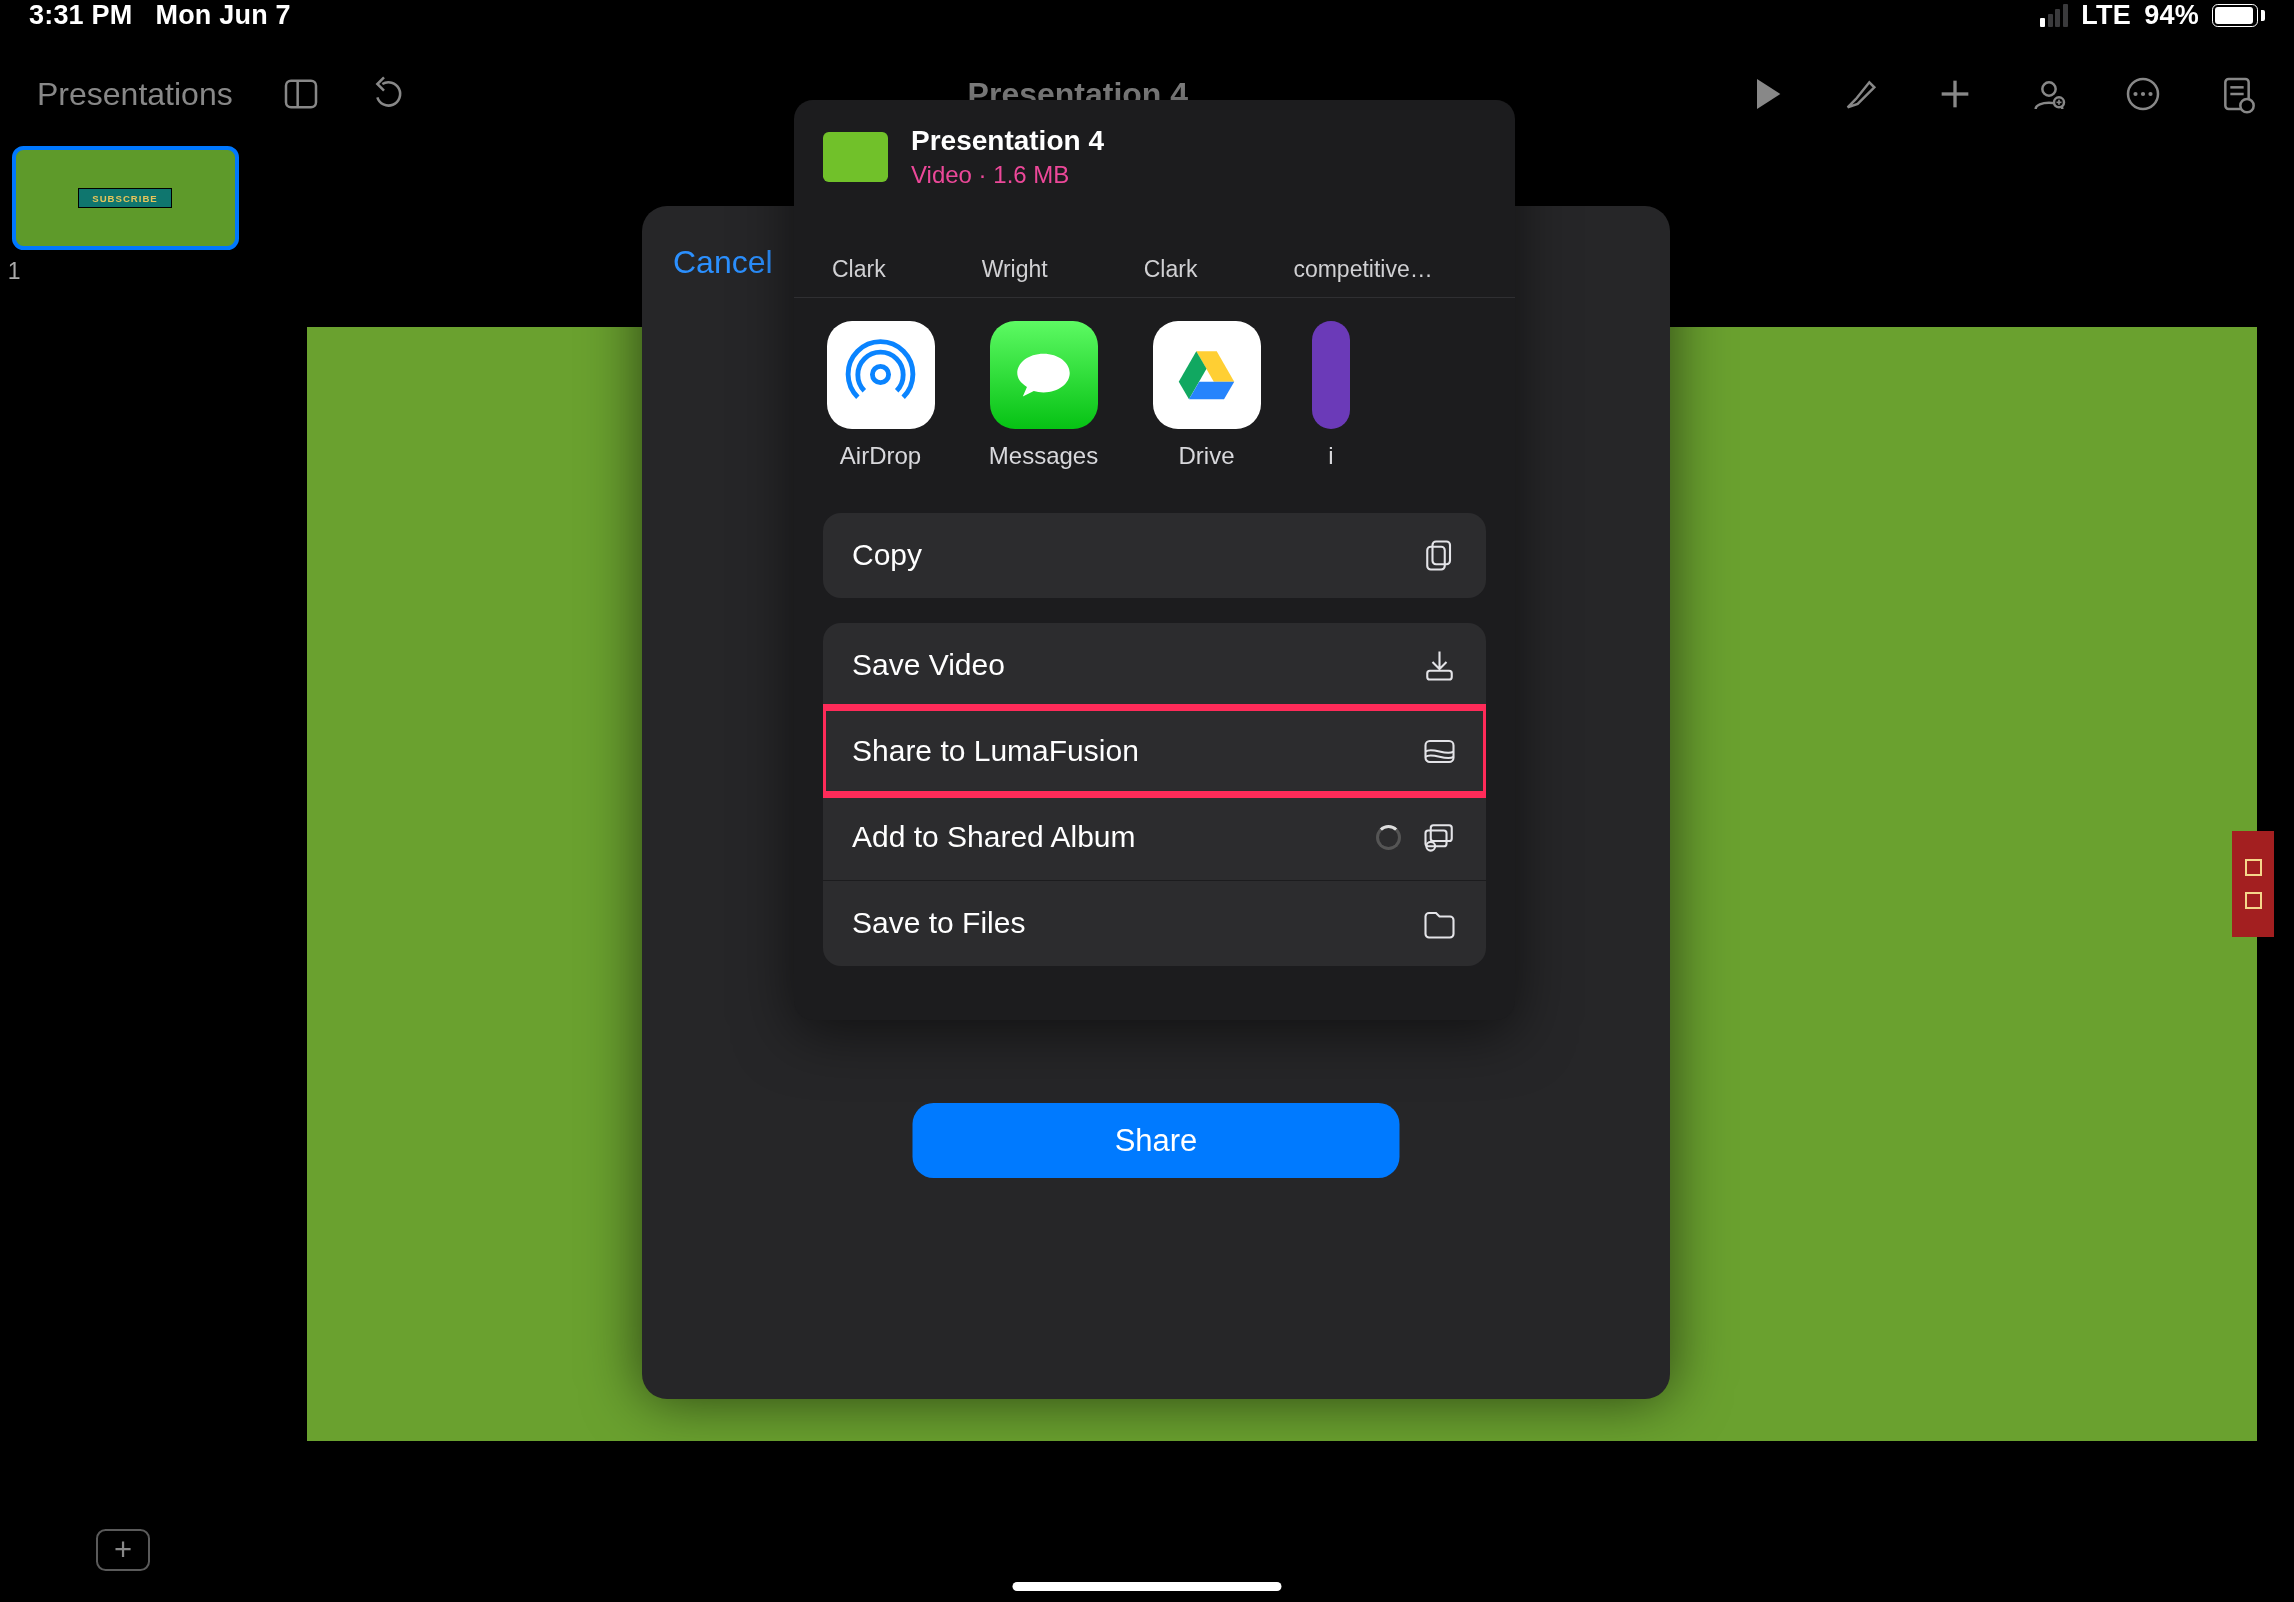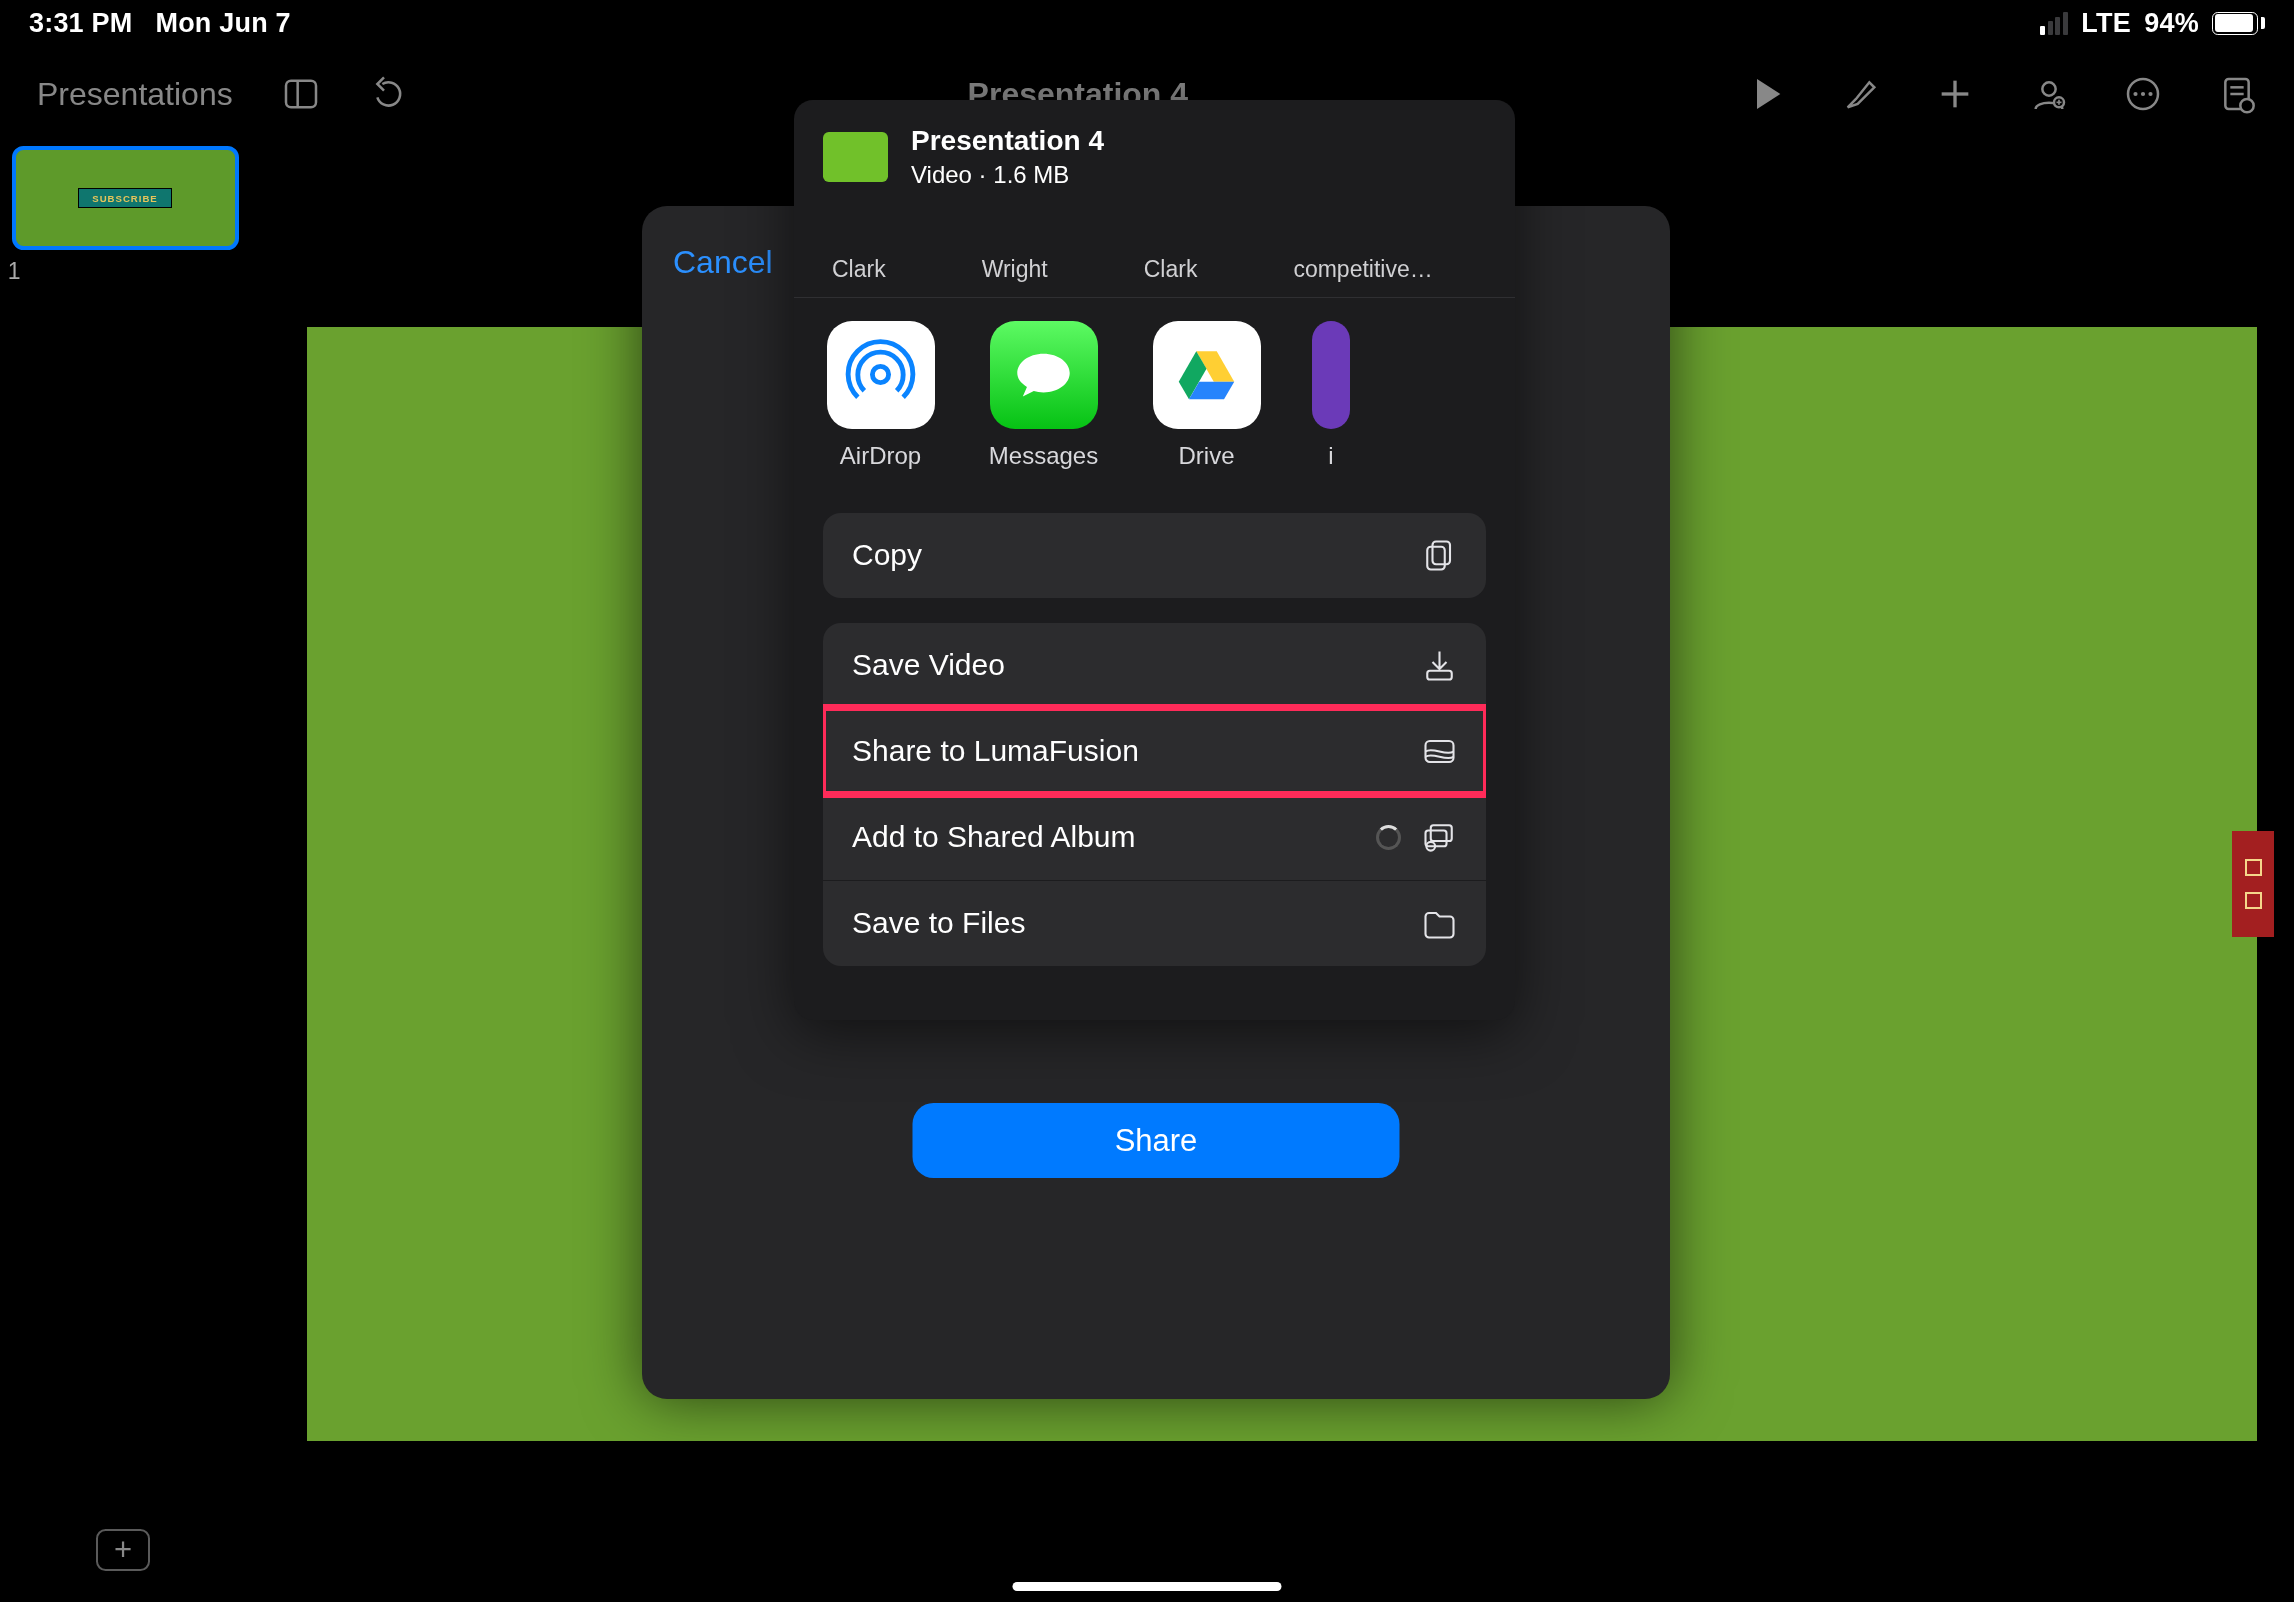--- a/index.html
+++ b/index.html
@@ -1,19 +1,19 @@
 <!DOCTYPE html>
 <html><head>
 <meta charset="utf-8">
 <style>
   * { box-sizing: border-box; margin: 0; padding: 0; }
   html, body { width: 2294px; height: 1602px; overflow: hidden; font-family: -apple-system, "SF Pro Text", "Helvetica Neue", Arial, sans-serif; background:#000; color:#fff; -webkit-font-smoothing: antialiased; }
 
   
-  .status-bar { position:absolute; top:0; left:0; right:0; height:46px; display:flex; align-items:center; justify-content:space-between; padding:0 29px; font-size:27px; font-weight:600; letter-spacing:0.2px; }
+  .status-bar { position:absolute; top:0; left:0; right:0; height:46px; display:flex; align-items:flex-start; justify-content:space-between; padding:0 29px; font-size:27px; font-weight:600; letter-spacing:0.2px; }
   .status-left { display:flex; gap:23px; }
   .status-right { display:flex; align-items:center; gap:13.4px; }
   .signal-bars { display:flex; align-items:flex-end; gap:2.9px; height:23px; }
   .signal-bars span { width:4.8px; background:#3a3a3c; border-radius:1px; }
   .signal-bars span.on { background:#fff; }
   .signal-bars span:nth-child(1){height:8.6px}
   .signal-bars span:nth-child(2){height:13.4px}
   .signal-bars span:nth-child(3){height:18px}
   .signal-bars span:nth-child(4){height:23px}
   .battery { display:flex; align-items:center; gap:2.9px; }
@@ -44,21 +44,21 @@
   .export-modal { position:absolute; top:206px; left:642px; width:1028px; height:1193px; background:#262628; border-radius:25px; box-shadow:0 0 58px rgba(0,0,0,0.6); }
   .export-modal .em-cancel { position:absolute; top:38px; left:31px; font-size:32px; color:#2b90ff; }
   .export-modal .share-btn { position:absolute; top:897px; left:50%; transform:translateX(-50%); width:487px; height:75px; background:#007aff; display:flex; align-items:center; justify-content:center; font-size:31px; border-radius:21px; }
   .share-caret { position:absolute; top:878px; left:50%; transform:translateX(-50%); width:0; height:0; border-left:19px solid transparent; border-right:19px solid transparent; border-bottom:19px solid #262628; }
 
   
   .share-sheet { position:absolute; top:100px; left:794px; width:721px; background:#1c1c1e; border-radius:19px; overflow:hidden; box-shadow:0 11.5px 58px rgba(0,0,0,0.55); }
   .ss-header { display:flex; align-items:center; gap:23px; padding:25px 29px 25px 29px; }
   .ss-thumb { width:65px; height:50px; background:#71c12a; border-radius:5.8px; }
   .ss-title { font-size:28px; font-weight:600; }
-  .ss-sub { font-size:24px; color:#ffffff; margin-top:3.8px; }
+  .ss-sub { font-size:24px; color:#ec4899; margin-top:3.8px; }
 
   .ss-contacts { height:83px; display:flex; align-items:flex-end; gap:96px; padding:0 38px 13.4px; color:#d0d0d3; font-size:23px; white-space:nowrap; overflow:hidden; }
 
   .ss-divider { height:1px; background:#2f2f32; }
 
   .ss-apps { padding:23px 29px 33px; display:flex; gap:48px;text-align:right; }
   .app-tile { display:flex; flex-direction:column; align-items:center; gap:13.4px; font-size:24px; color:#d8d8dc; width:115px; }
   .app-icon { width:108px; height:108px; border-radius:25px; display:flex; align-items:center; justify-content:center; }
   .ic-airdrop { background:#fff; }
   .ic-messages { background:linear-gradient(#5dfa63,#06c214); }

